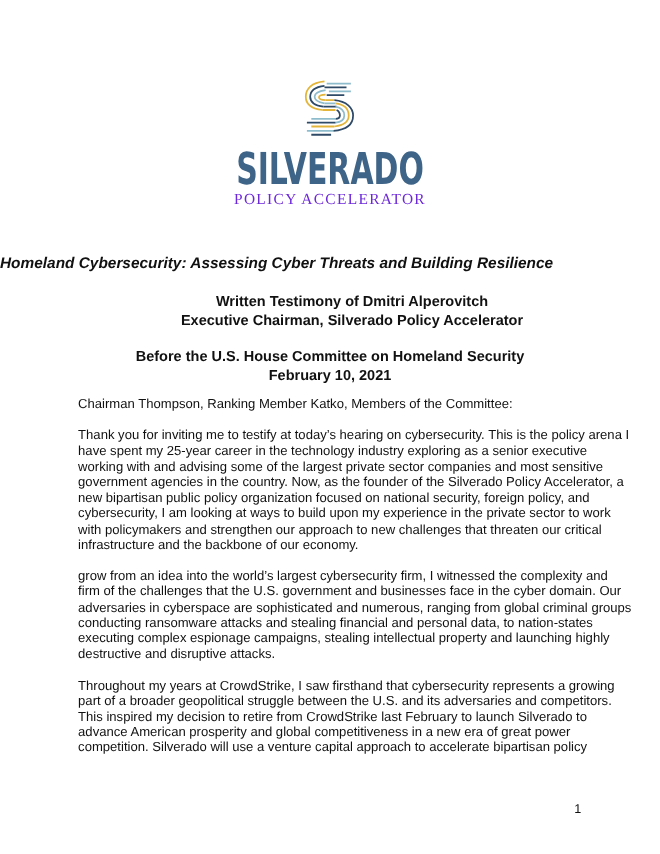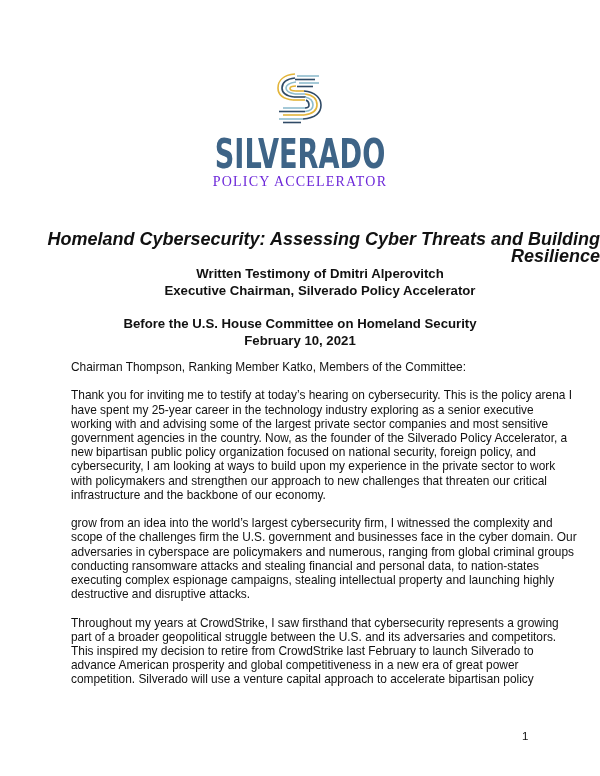--- a/index.html
+++ b/index.html
@@ -6,22 +6,22 @@
     body { width: 600px; height: 776px; position: relative; overflow: hidden;
            font-family: "Liberation Sans", sans-serif; color: #111111; }
     .page { position: absolute; left: 0; top: 0; width: 600px; height: 776px; background: #fff; }
     .logo { position: absolute; left: 0; top: 72px; width: 600px; text-align: center; }
     .logo-mark { display: block; margin: 0 auto; width: 50px; height: 58px; }
     .wordmark { font-family: "DejaVu Sans", sans-serif; font-weight: bold; color: #3e6487;
                 font-size: 40px; letter-spacing: 0px; line-height: 40px; margin-top: 4px;
                 transform: scaleX(0.68); transform-origin: center; white-space: nowrap; }
     .tagline { font-family: Liberation Serif, serif; color: #6d28d9; font-size: 14px;
                letter-spacing: 1.2px; line-height: 14px; margin-top: 1px; }
-    .title { position: absolute; left: 0; top: 231px; width: 600px; text-align: right;
-             font-style: italic; font-weight: bold; font-size: 18px; line-height: 17px; }
+    .title { position: absolute; left: 0; top: 231px; width: 600px; text-align: left;
+             font-style: italic; font-weight: bold; font-size: 14px; line-height: 17px; }
     .heading-block { position: absolute; left: 0; width: 600px; text-align: center;
                      font-weight: bold; font-size: 13.2px; line-height: 17px; }
     .hb1 { top: 265px; padding-left: 20px; }
     .hb2 { top: 315px; }
     .body-text { position: absolute; left: 71px; top: 360px; width: 470px;
                  font-size: 11.9px; line-height: 14.2px; }
     .body-text p { margin: 0 0 14.2px 0; white-space: nowrap; }
     .body-text p span.line { display: block; }
     .page-number { position: absolute; left: 522px; top: 729px; font-size: 11.5px; line-height: 14px; }
   </style>
@@ -84,22 +84,22 @@
       <span class="line">have spent my 25-year career in the technology industry exploring as a senior executive</span>
       <span class="line">working with and advising some of the largest private sector companies and most sensitive</span>
       <span class="line">government agencies in the country. Now, as the founder of the Silverado Policy Accelerator, a</span>
       <span class="line">new bipartisan public policy organization focused on national security, foreign policy, and</span>
       <span class="line">cybersecurity, I am looking at ways to build upon my experience in the private sector to work</span>
       <span class="line">with policymakers and strengthen our approach to new challenges that threaten our critical</span>
       <span class="line">infrastructure and the backbone of our economy.</span>
     </p>
     <p>
       <span class="line">grow from an idea into the world’s largest cybersecurity firm, I witnessed the complexity and</span>
-      <span class="line">scope of the challenges firm the U.S. government and businesses face in the cyber domain. Our</span>
-      <span class="line">adversaries in cyberspace are policymakers and numerous, ranging from global criminal groups</span>
+      <span class="line">firm of the challenges that the U.S. government and businesses face in the cyber domain. Our</span>
+      <span class="line">adversaries in cyberspace are sophisticated and numerous, ranging from global criminal groups</span>
       <span class="line">conducting ransomware attacks and stealing financial and personal data, to nation-states</span>
       <span class="line">executing complex espionage campaigns, stealing intellectual property and launching highly</span>
       <span class="line">destructive and disruptive attacks.</span>
     </p>
     <p>
       <span class="line">Throughout my years at CrowdStrike, I saw firsthand that cybersecurity represents a growing</span>
       <span class="line">part of a broader geopolitical struggle between the U.S. and its adversaries and competitors.</span>
       <span class="line">This inspired my decision to retire from CrowdStrike last February to launch Silverado to</span>
       <span class="line">advance American prosperity and global competitiveness in a new era of great power</span>
       <span class="line">competition. Silverado will use a venture capital approach to accelerate bipartisan policy</span>

